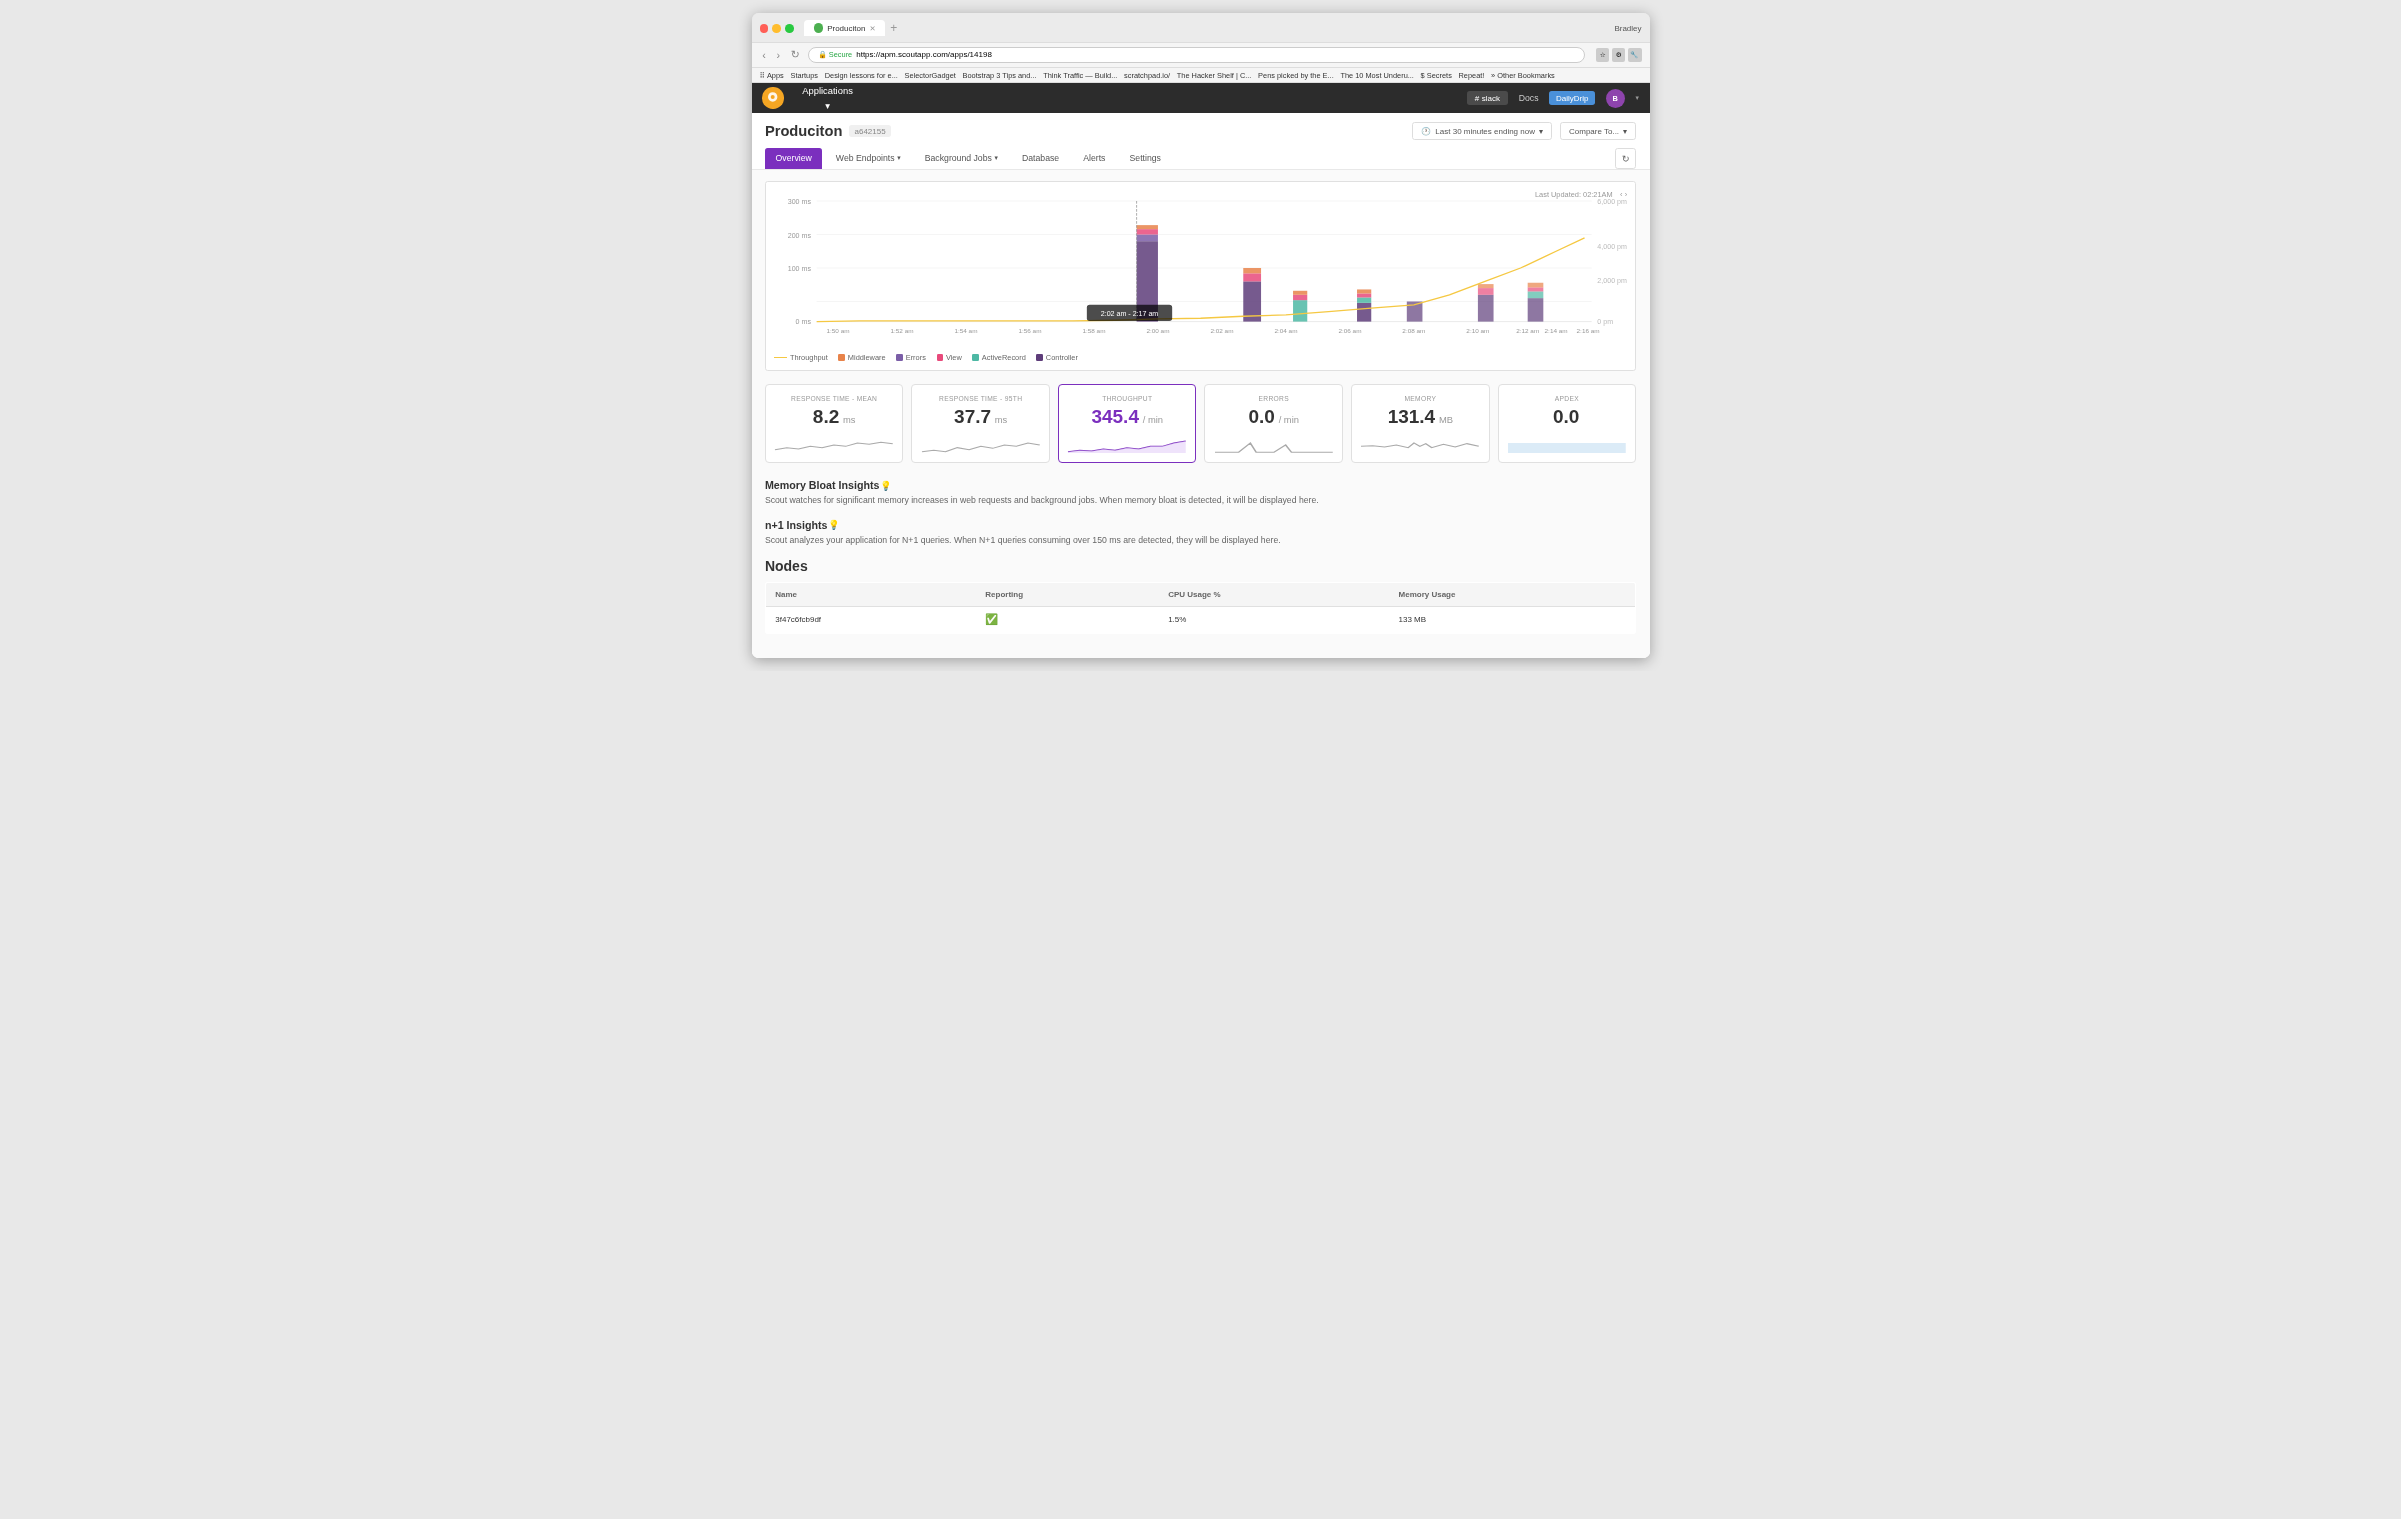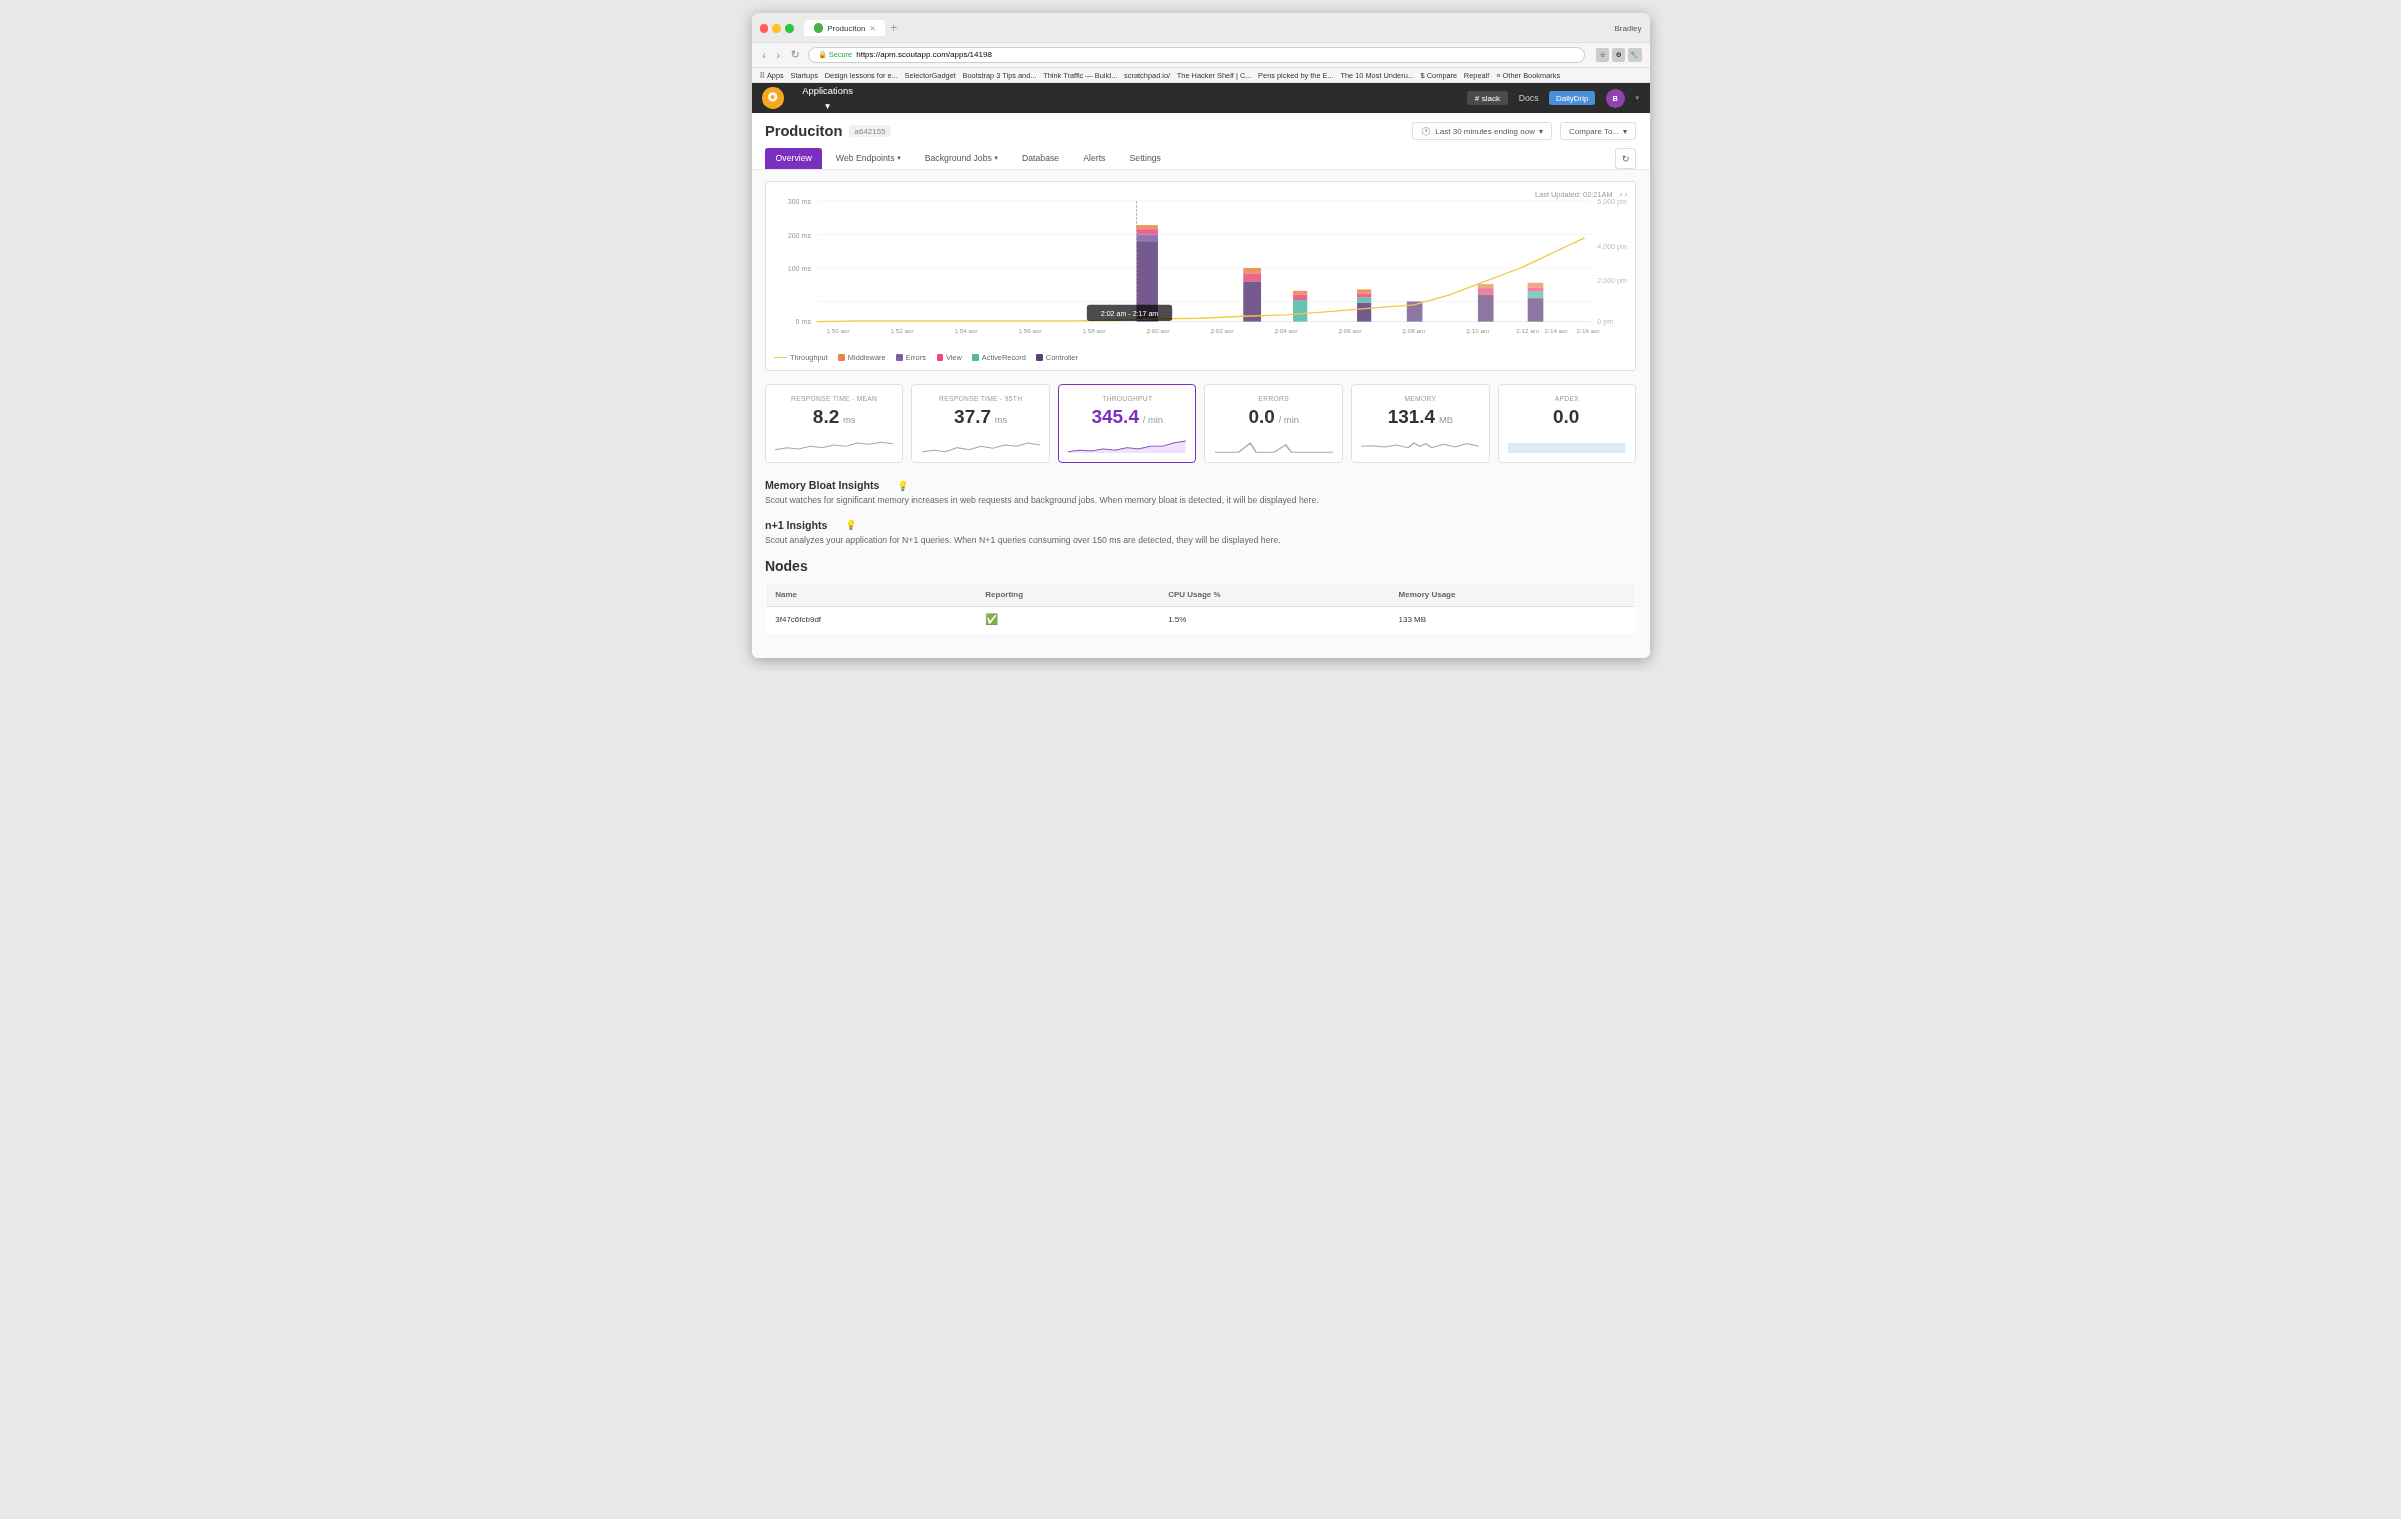--- a/index.html
+++ b/index.html
@@ -76,21 +76,21 @@
     .metric-cards { display: grid; grid-template-columns: repeat(6, 1fr); gap: 8px; margin-bottom: 16px; }
     .metric-card { background: white; border: 0.7px solid #e0e0e0; border-radius: 4px; padding: 9.4px; text-align: center; }
     .metric-card.active { border: 1.3px solid #7b2fbe; }
     .metric-label { font-size: 6.7px; color: #999; text-transform: uppercase; letter-spacing: 0.3px; margin-bottom: 4px; }
     .metric-value { font-size: 20px; font-weight: 700; color: #333; }
     .metric-unit { font-size: 9.4px; color: #999; margin-left: 1.3px; }
     .metric-sparkline { height: 20px; margin-top: 5.4px; }
 
     
     .insights-section { margin-bottom: 13.4px; }
-    .insights-title { font-size: 10.7px; font-weight: 600; color: #333; margin-bottom: 4px; display: flex; align-items: center; gap: 18px; }
+    .insights-title { font-size: 10.7px; font-weight: 600; color: #333; margin-bottom: 4px; display: flex; align-items: center; gap: 1px; }
     .insight-icon { font-size: 9.4px; color: #f5a623; }
     .insights-desc { font-size: 8.7px; color: #666; margin-bottom: 10.7px; }
 
     
     .nodes-section { margin-bottom: 13.4px; }
     .nodes-title { font-size: 14px; font-weight: 600; color: #333; margin-bottom: 8px; }
     .nodes-table { width: 100%; border-collapse: collapse; background: white; border: 0.7px solid #e0e0e0; border-radius: 2.7px; overflow: hidden; }
     .nodes-table th { background: #f5f5f5; padding: 6.7px 9.4px; text-align: left; font-size: 8px; color: #666; font-weight: 600; border-bottom: 0.7px solid #e0e0e0; }
     .nodes-table td { padding: 6.7px 9.4px; font-size: 8px; color: #333; border-bottom: 0.7px solid #f0f0f0; }
     .status-green { color: #28a745; font-size: 10.7px; }
@@ -167,21 +167,21 @@
     <span class="bookmark-item">
       <span>The Hacker Shelf | C...</span>
     </span>
     <span class="bookmark-item">
       <span>Pens picked by the E...</span>
     </span>
     <span class="bookmark-item">
       <span>The 10 Most Underu...</span>
     </span>
     <span class="bookmark-item">
-      <span>$ Compare</span>
+      <span>$ Secrets</span>
     </span>
     <span class="bookmark-item">
       <span>Repeat!</span>
     </span>
     <span class="bookmark-item">
       <span>» Other Bookmarks</span>
     </span>
   </div>
 
   <div class="page-wrapper">

